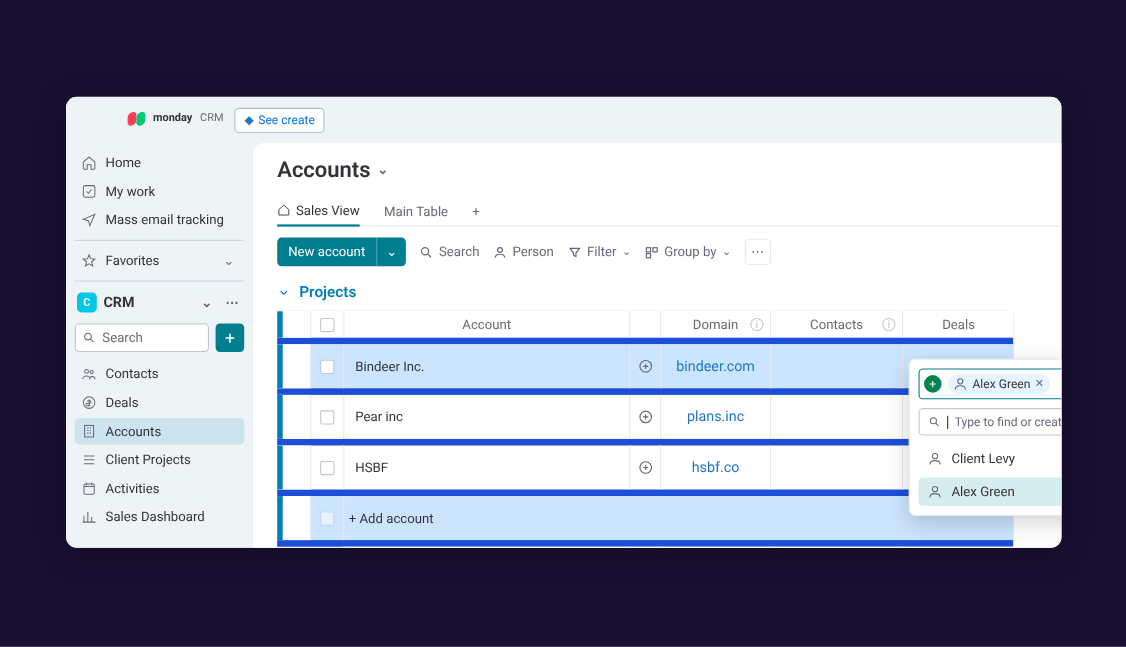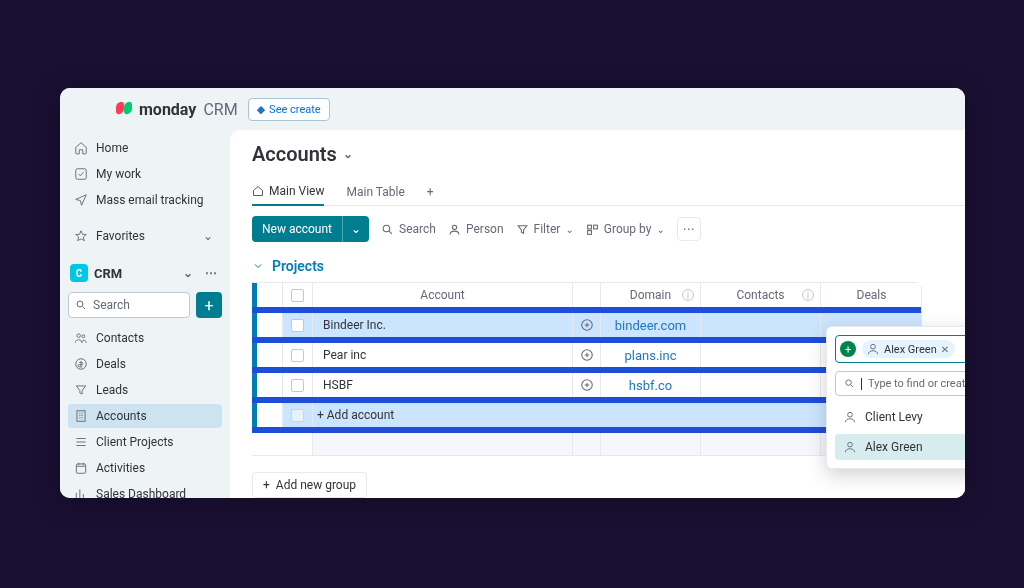--- a/index.html
+++ b/index.html
@@ -1,19 +1,19 @@
 <!DOCTYPE html>
 <html><head>
 <meta charset="utf-8">
 <style>
 * { box-sizing: border-box; margin: 0; padding: 0; font-family: -apple-system, BlinkMacSystemFont, "Segoe UI", Roboto, sans-serif; }
 body { background: #1a1033; width: 1024px; height: 588px; position: relative; overflow: hidden; }
 .app-window { position: absolute; top: 88px; left: 60px; width: 905px; height: 410px; background: #fff; border-radius: 10px; box-shadow: 0 4px 30px rgba(0,0,0,.3); display: flex; flex-direction: column; overflow: hidden; }
 .topbar { height: 42px; background: #eef3f6; display: flex; align-items: center; padding: 0 12px; gap: 10px; }
-.logo-wrap { display: flex; align-items: center; gap: 5px; font-size: 16px; font-weight: 700; color: #323338; padding-left: 44px; }
+.logo-wrap { display: flex; align-items: flex-start; gap: 5px; font-size: 10px; font-weight: 700; color: #323338; padding-left: 44px; }
 .logo-mark { width: 18px; height: 14px; position: relative; }
 .logo-mark::before, .logo-mark::after { content: ""; position: absolute; width: 8px; height: 12px; border-radius: 4px; transform: skewY(-20deg); }
 .logo-mark::before { left: 0; background: #ff3d57; }
 .logo-mark::after { left: 8px; background: #00ca72; }
 .brand-sub { font-weight: 400; color: #676879; margin-left: 2px; }
 .see-plans { border: 1px solid #a6c6d6; color: #0073ea; background: #fff; font-size: 11px; padding: 4px 8px; border-radius: 4px; display: flex; align-items: center; gap: 4px; cursor: pointer; }
 .body-wrap { flex: 1; display: flex; background: #eef3f6; min-height: 0; }
 .sidebar { width: 170px; padding: 6px 8px 8px 8px; display: flex; flex-direction: column; gap: 2px; font-size: 12px; color: #323338; }
 .snav { display: flex; align-items: center; gap: 8px; padding: 5px 6px; border-radius: 4px; cursor: pointer; }
 .snav svg { width: 14px; height: 14px; stroke: #676879; fill: none; stroke-width: 1.6; }
@@ -41,21 +41,21 @@
 .tb-dots { width: 24px; height: 24px; border: 1px solid #e6e9ef; border-radius: 4px; display: flex; align-items: center; justify-content: center; cursor: pointer; color:#676879; }
 .group-title { display: flex; align-items: center; gap: 8px; color: #007eb5; font-weight: 600; font-size: 14px; margin-top: 16px; cursor: pointer; }
 .group-title svg { width: 12px; height: 12px; stroke: #007eb5; fill:none; stroke-width:2; }
 .table { margin-top: 8px; border: 1px solid #e6e9ef; border-left: none; border-radius: 0 6px 0 0; width: 670px; }
 .th-row, .tr { display: grid; grid-template-columns: 30px 30px 260px 28px 100px 120px 102px; align-items: center; font-size: 12px; border-bottom: 6px solid #1d4ed8; }
 .th-row { color: #676879; height: 30px; background:#fff; }
 .th-row > div, .tr > div { height: 100%; display:flex; align-items:center; border-left: 1px solid #e6e9ef; }
 .th-row > div:first-child, .tr > div:first-child { border-left: 5px solid #007eb5; background:#fff; }
 .th-row .hd { justify-content:center; position:relative; }
 .th-row .hd .info { position:absolute; right:6px; font-size:10px; color:#c3c6d4; border:1px solid #c3c6d4; border-radius:50%; width:12px; height:12px; display:flex; align-items:center; justify-content:center; }
-.tr { height: 30px; color: #323338; }
+.tr { height: 46px; color: #323338; }
 .tr.selected { background: #cce5ff; }
 .tr .cell-name { padding-left: 10px; }
 .tr .cell-domain { color: #1f76c2; justify-content:center; font-size:13px; }
 .tr .cell-expand { justify-content:center; color:#676879; }
 .chk { width:13px; height:13px; border:1px solid #c3c6d4; border-radius:2px; margin:auto; background:#fff; }
 .table-foot { height:22px; display:grid; grid-template-columns: 30px 30px 260px 28px 100px 120px 102px; }
 .table-foot > div { border-left:1px solid #e6e9ef; background:#f6f7fb; }
 .table-foot > div:first-child{ border-left:none; background:transparent; }
 .table-foot > div:nth-child(2){ background:transparent; border:none; }
 .add-grp { margin-top:16px; display:inline-flex; align-items:center; gap:6px; border:1px solid #e6e9ef; border-radius:4px; padding:5px 10px; font-size:12px; color:#323338; cursor:pointer; }
@@ -145,26 +145,20 @@
           </svg>
         <span>Contacts</span>
       </div>
       <div class="snav">
         <svg viewBox="0 0 24 24">
             <circle cx="12" cy="12" r="9"></circle>
             <path d="M12 7v10M9 9h4a2 2 0 0 1 0 4H9a2 2 0 0 0 0 4h5"></path>
           </svg>
         <span>Deals</span>
       </div>
-      <div class="snav">
-        <svg viewBox="0 0 24 24">
-            <path d="M4 5h16l-6 8v6l-4-2v-4z"></path>
-          </svg>
-        <span>Leads</span>
-      </div>
       <div class="snav active">
         <svg viewBox="0 0 24 24">
             <rect x="5" y="3" width="14" height="18"></rect>
             <path d="M9 7h2M13 7h2M9 11h2M13 11h2M9 15h2M13 15h2"></path>
           </svg>
         <span>Accounts</span>
       </div>
       <div class="snav">
         <svg viewBox="0 0 24 24">
             <path d="M4 6h16M4 12h16M4 18h16"></path>
@@ -190,21 +184,21 @@
       <div class="page-title">
         <span>Accounts</span>
         <span class="dd">⌄</span>
       </div>
 
       <div class="view-tabs">
         <div class="vtab active">
           <svg viewBox="0 0 24 24" width="12" height="12" style="stroke:#323338;fill:none;stroke-width:1.6;">
               <path d="M3 11l9-8 9 8v10H3z"></path>
             </svg>
-          <span>Main View</span>
+          <span>Sales View</span>
         </div>
         <div class="vtab">
           <span>Main Table</span>
         </div>
         <div class="vtab">+</div>
       </div>
 
       <div class="toolbar">
         <div class="new-acc">
           <span class="lbl">New account</span>

